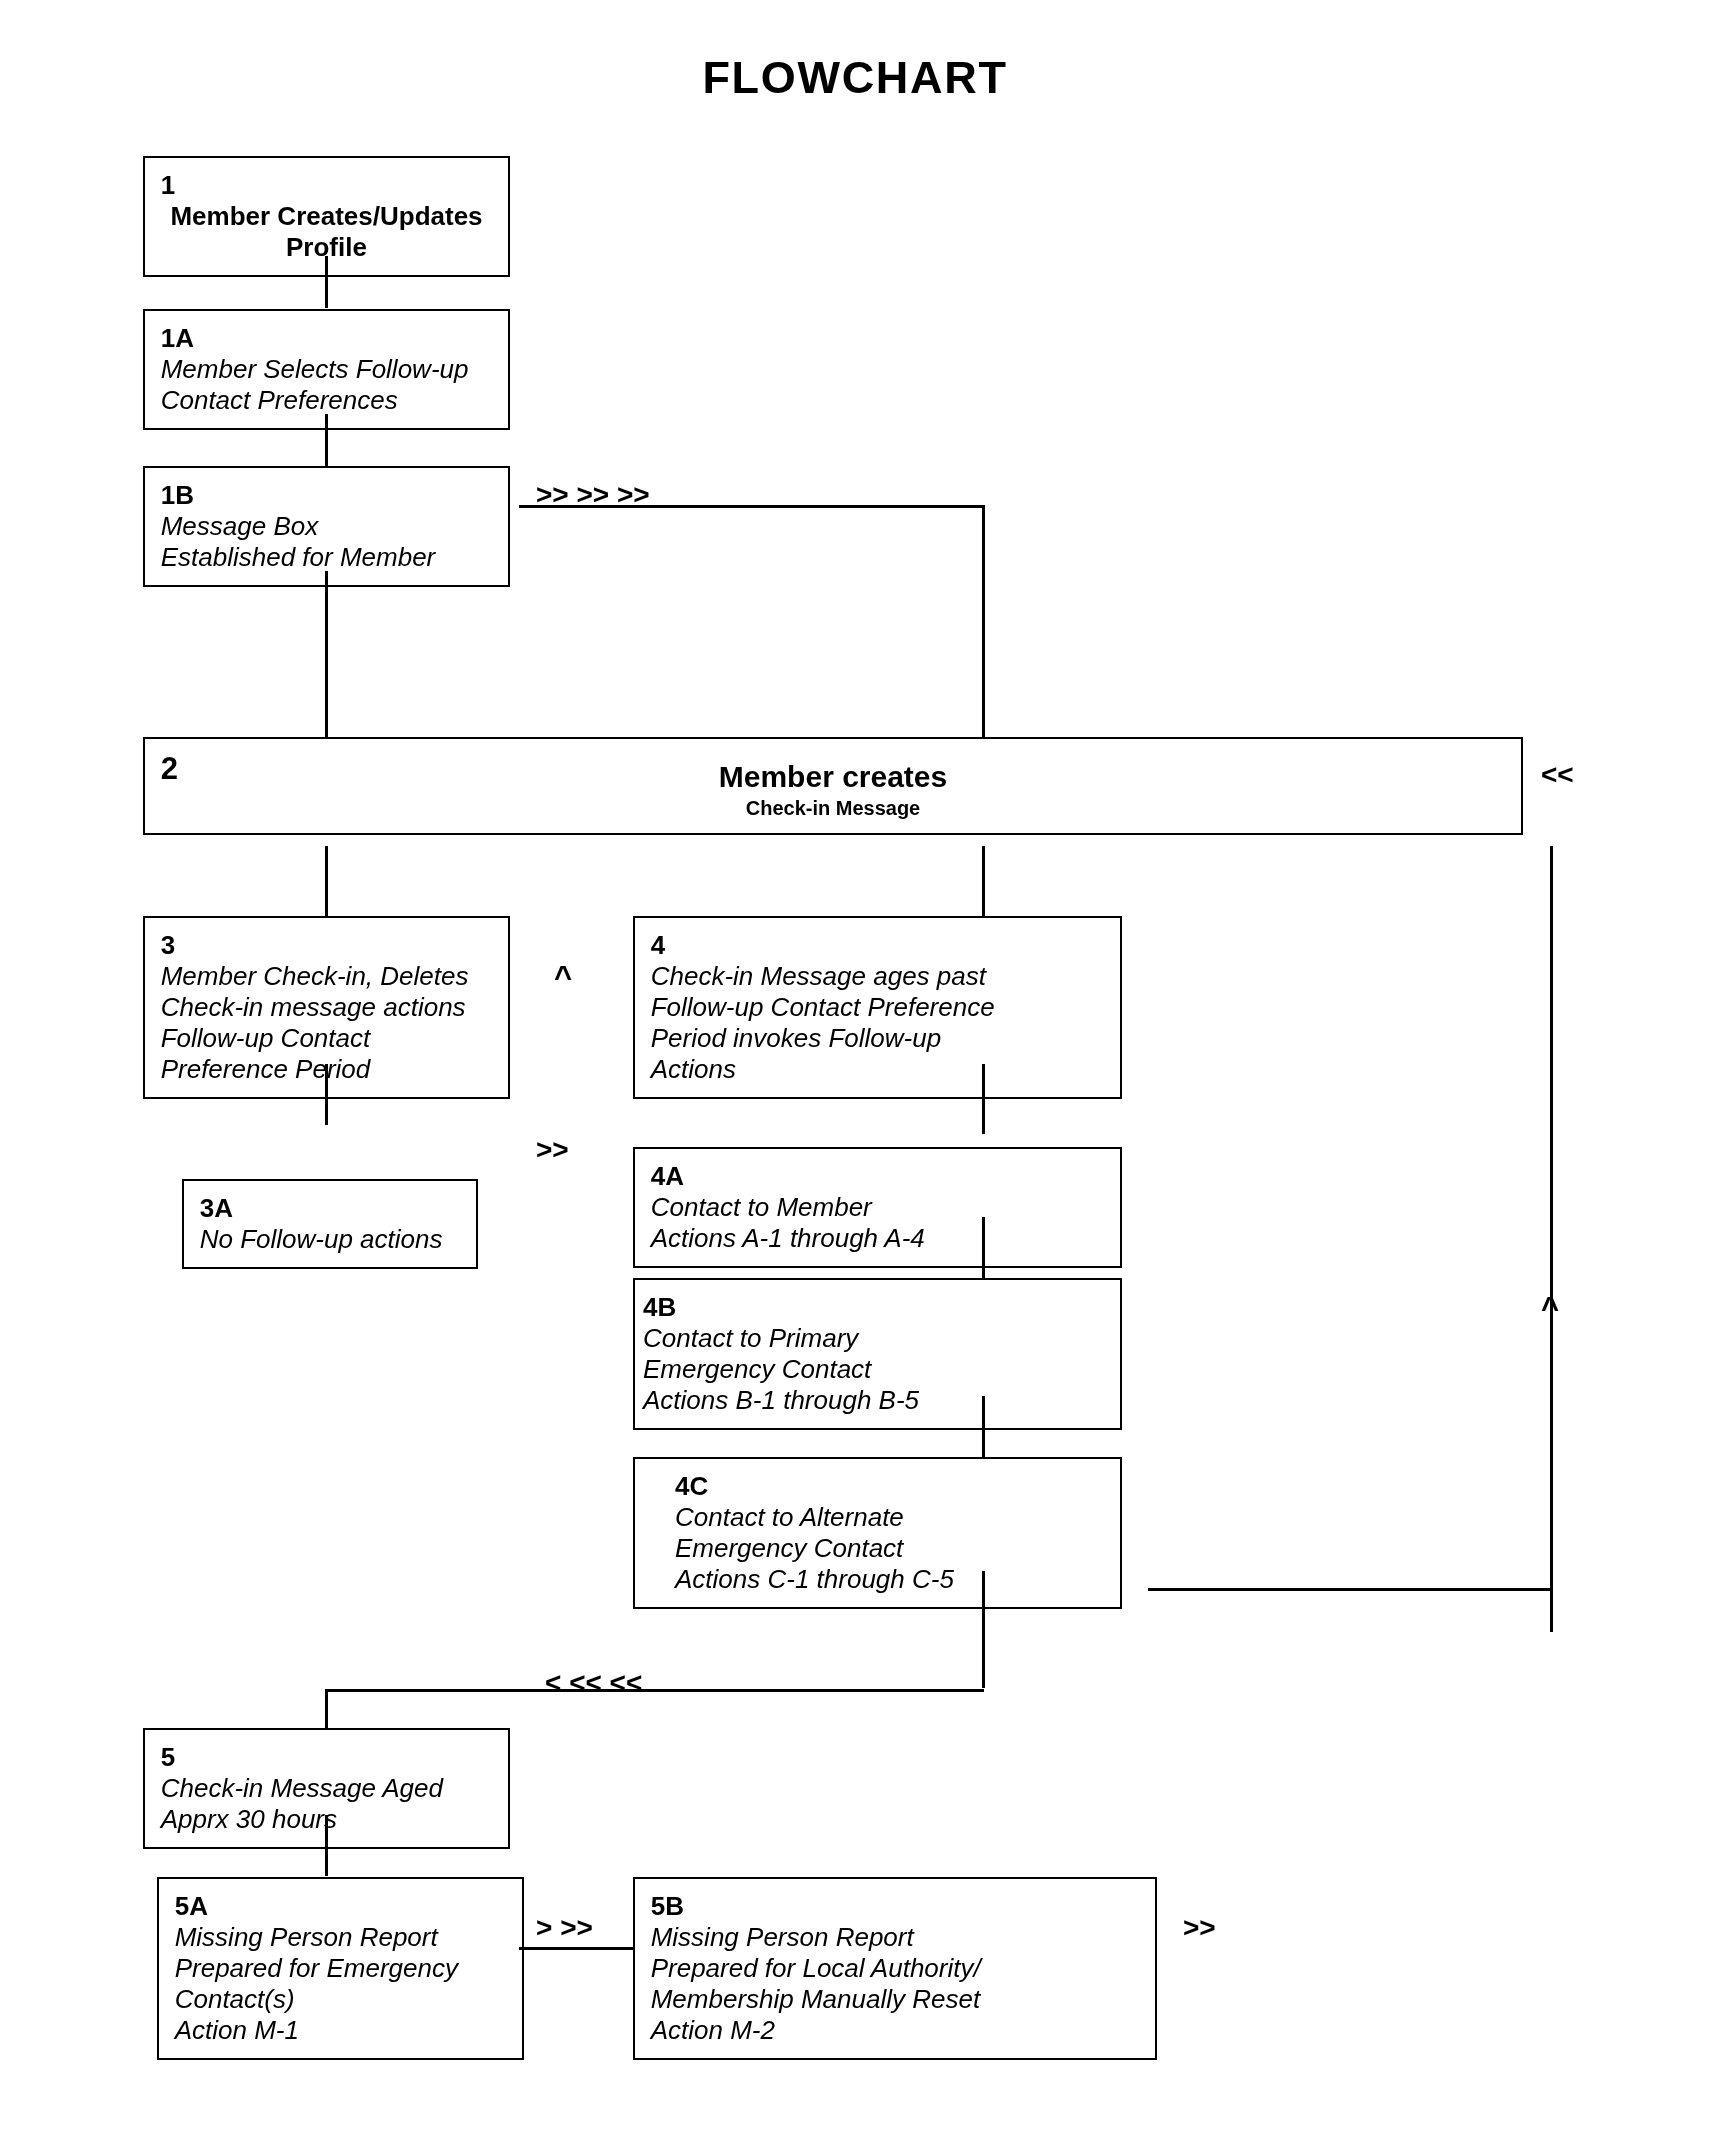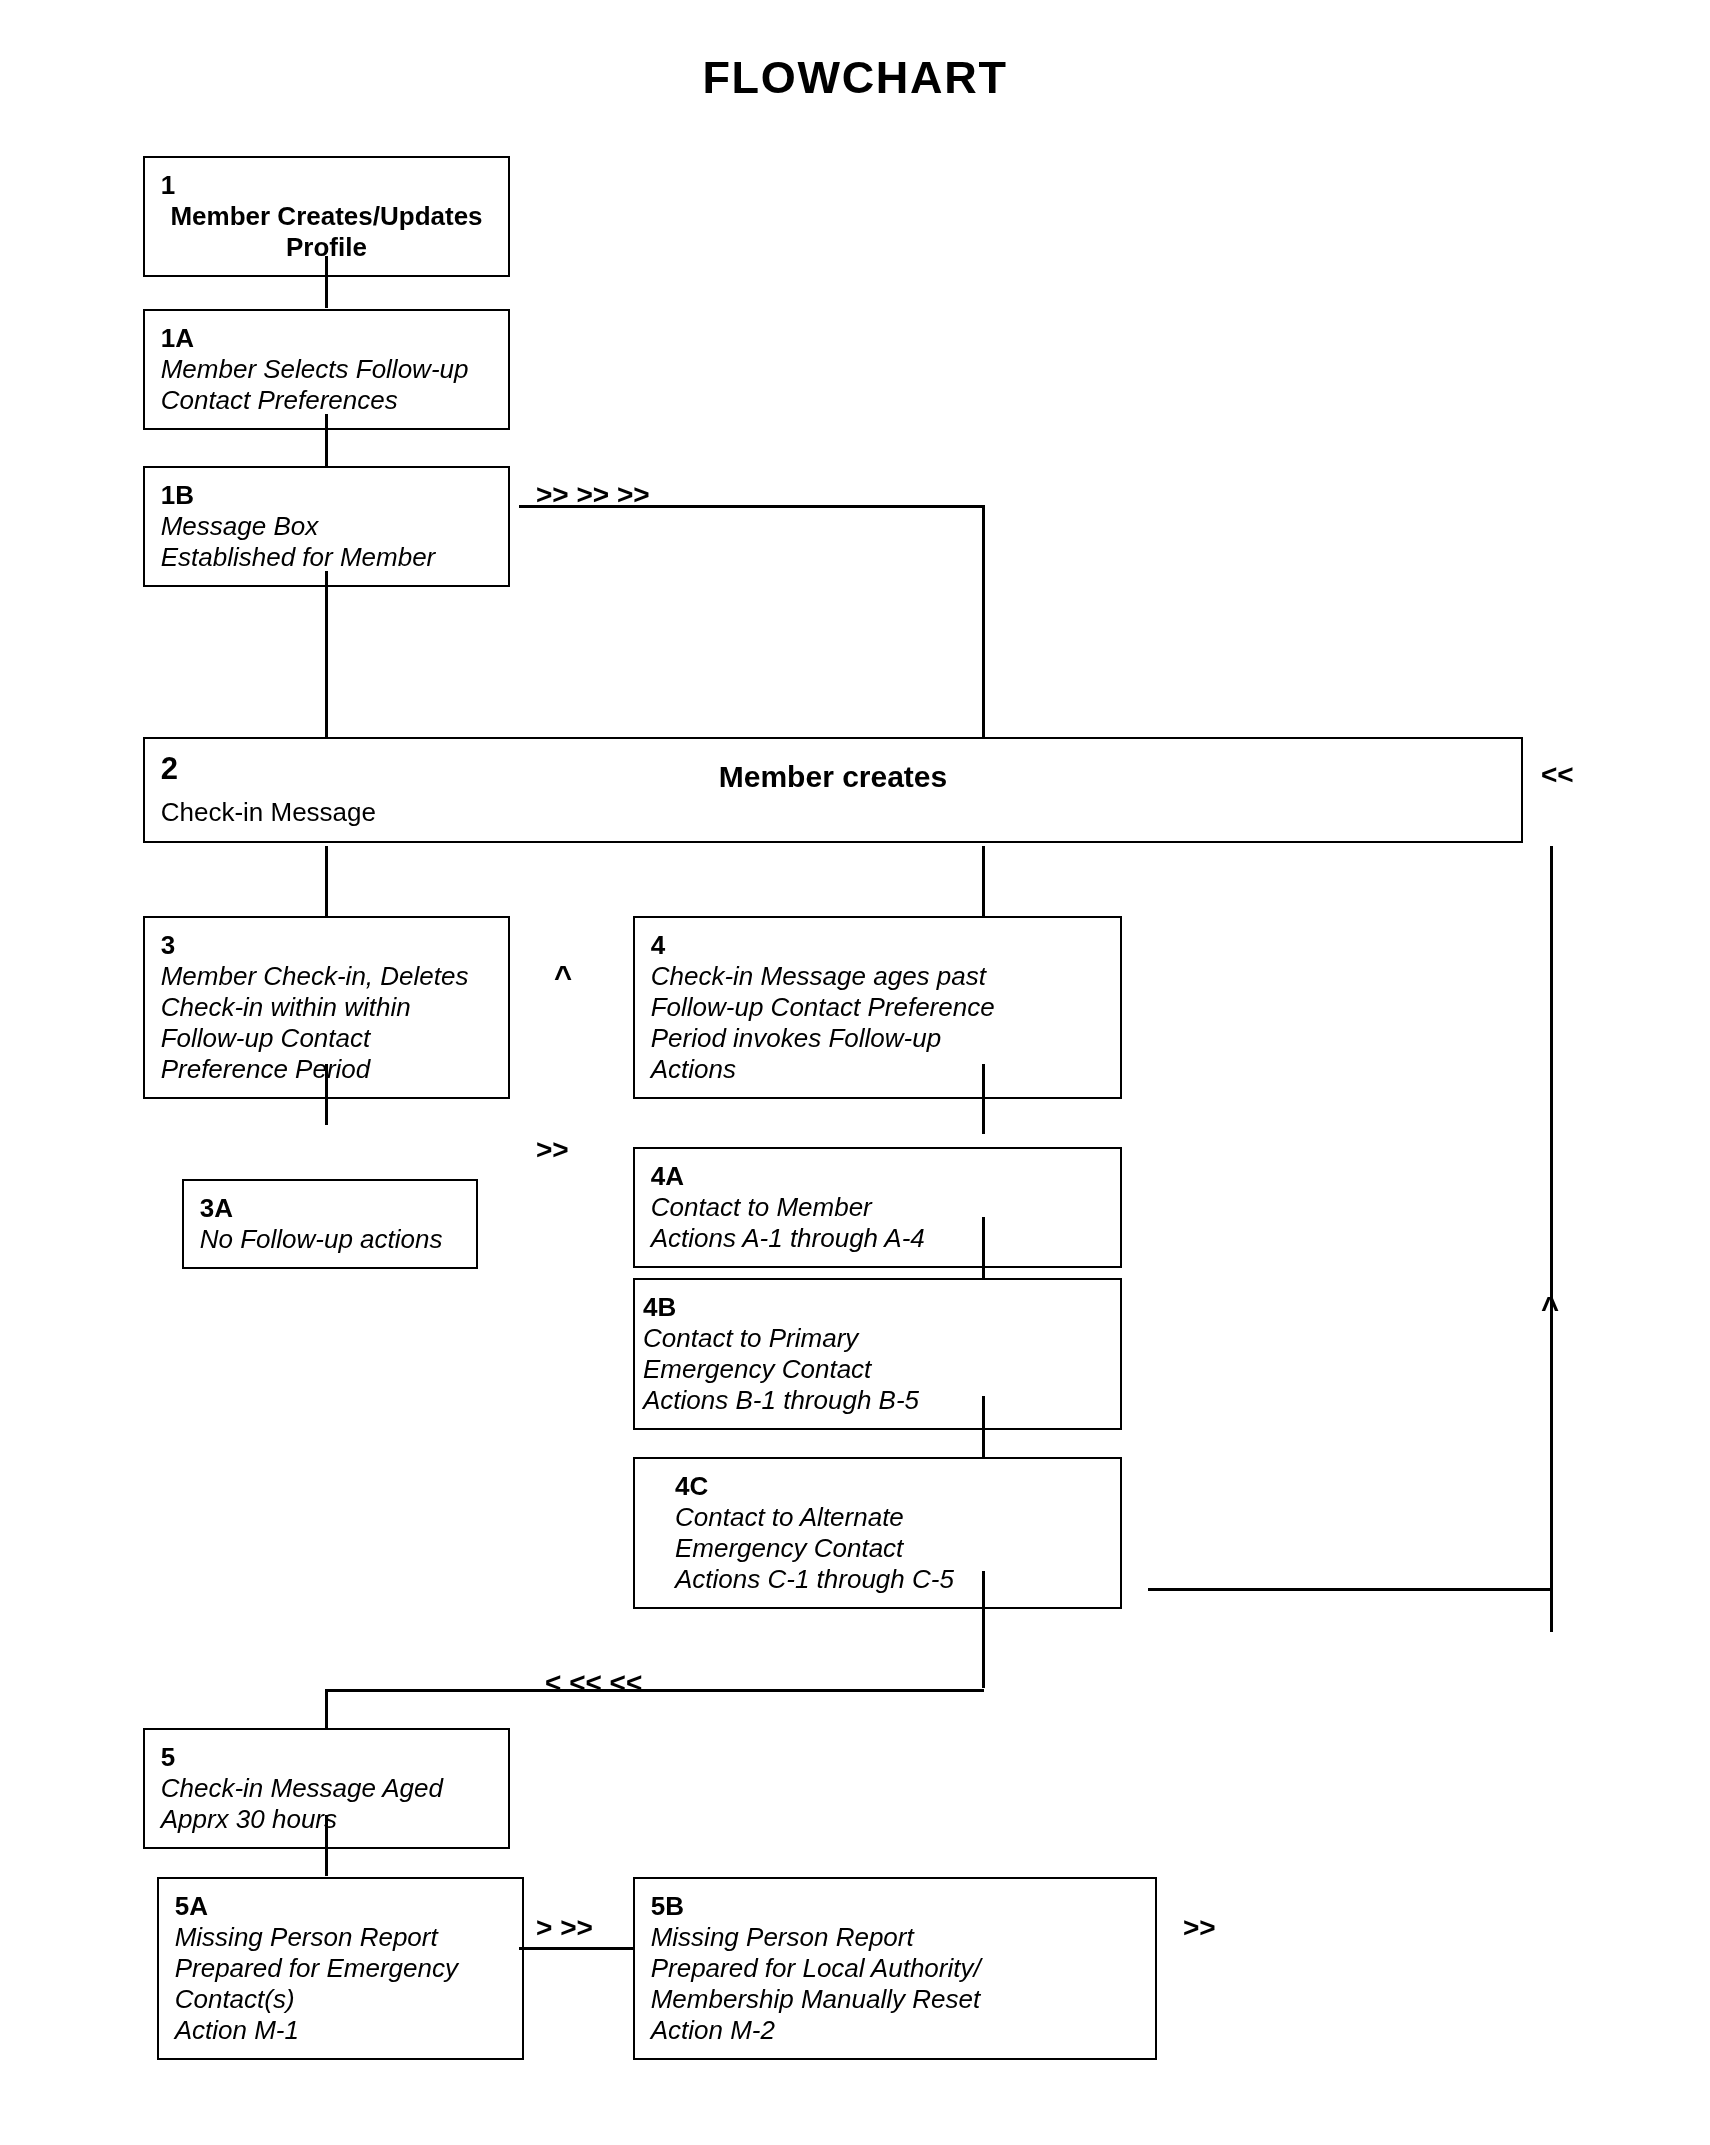--- a/index.html
+++ b/index.html
@@ -90,33 +90,33 @@
   <div class="arrow-label" style="left:445px; top:323px;">&gt;&gt; &gt;&gt; &gt;&gt;</div>
 
   <div class="line-h" style="left:428px; top:349px; width:463px;"></div>
   <div class="line-v" style="left:891px; top:349px; height:253px;"></div>
 
   <div class="line-v" style="left:234px; top:415px; height:166px;"></div>
 
   <div class="box" style="left:52px; top:581px; width:1380px;">
     <span class="box-label" style="font-size:31px; font-weight:bold; position:absolute; left:15.7px; top:12.2px;">2</span>
     <div style="text-align:center; font-size:30px; font-weight:bold; padding:8.7px 0 3.5px 0;">Member creates</div>
-    <div style="text-align:left; font-size:26px; font-weight:normal;">Check-in Message</div>
+    <div style="text-align:center; font-size:20px; font-weight:bold;">Check-in Message</div>
   </div>
 
   <div class="arrow-label" style="left:1450px; top:603px;">&lt;&lt;</div>
 
   <div class="line-v" style="left:234px; top:690px; height:70px;"></div>
 
   <div class="line-v" style="left:891px; top:690px; height:70px;"></div>
 
   <div class="box" style="left:52px; top:760px; width:367px;">
     <span class="box-label">3</span>
     <div class="box-text">Member Check-in, Deletes</div>
-    <div class="box-text">Check-in within within</div>
+    <div class="box-text">Check-in message actions</div>
     <div class="box-text">Follow-up Contact</div>
     <div class="box-text">Preference Period</div>
   </div>
 
   <div class="arrow-label" style="left:463px; top:804px; font-size:31px;">^</div>
 
   <div class="box" style="left:542px; top:760px; width:489px;">
     <span class="box-label">4</span>
     <div class="box-text">Check-in Message ages past</div>
     <div class="box-text">Follow-up Contact Preference</div>

